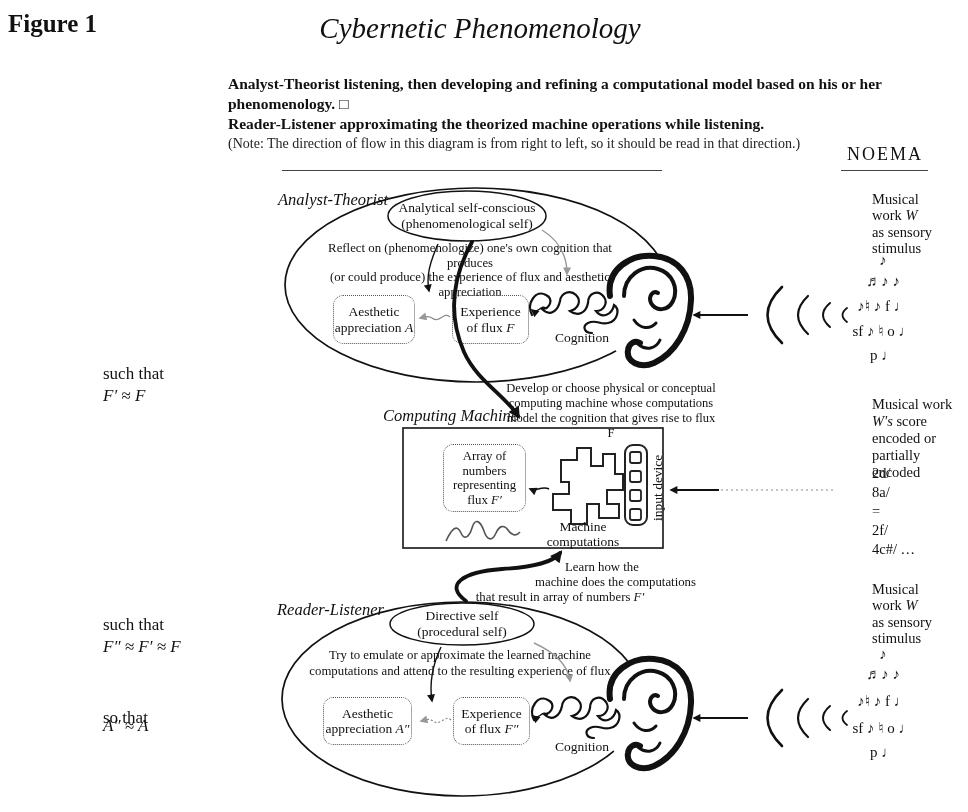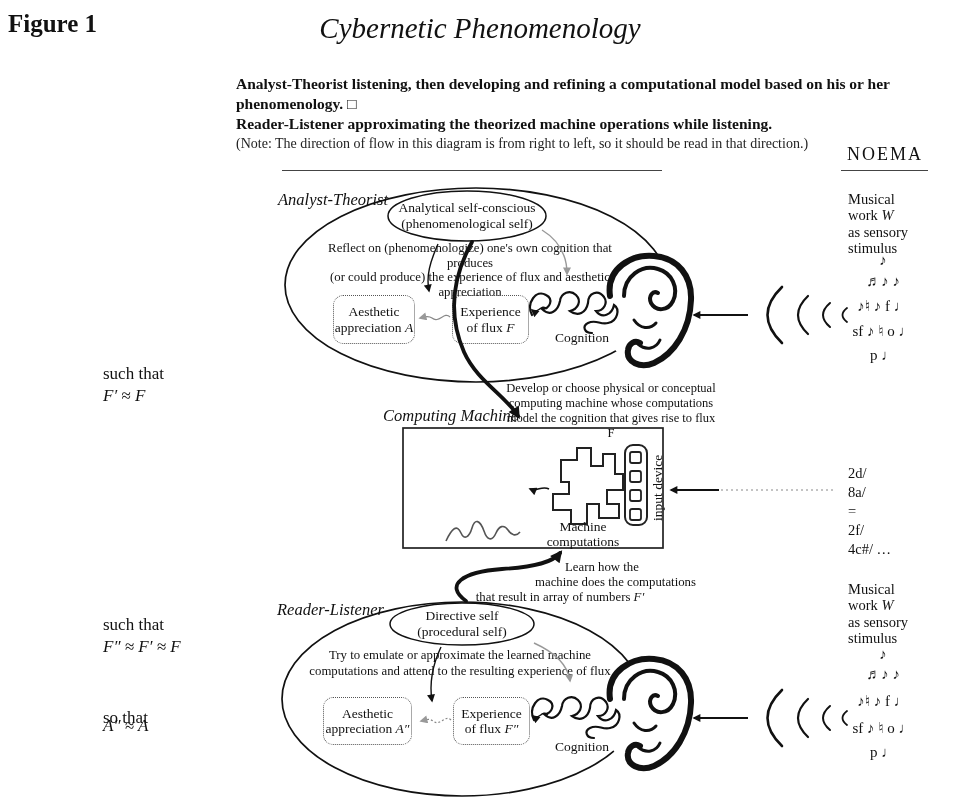--- a/index.html
+++ b/index.html
@@ -12,21 +12,21 @@
   svg{position:absolute;left:0;top:0;pointer-events:none;}
   .dotbox{position:absolute;border:1px dotted #555;border-radius:10px;
           display:flex;flex-direction:column;justify-content:center;align-items:center;
           font-size:13.5px;line-height:15.5px;background:transparent;}
   .rule{position:absolute;border-top:1.3px solid #444;height:0;}
   .hdr{font-size:18px;letter-spacing:3px;}
   .cond-w{font-size:17px;}
   .cond-f{font-size:17px;font-style:italic;}
   .seclab{font-size:16.5px;font-style:italic;}
   .small{font-size:12.8px;line-height:14.5px;}
-  .noema-t{font-size:14.5px;line-height:16.3px;}
+  .noema-t{font-size:14.5px;line-height:16.3px;margin-left:24px;}
   .notes-row{position:absolute;left:838px;width:90px;text-align:center;font-size:15px;}
 </style>
 </head>
 <body>
 
 <div class="page">
 
   <svg id="svg-base" width="968" height="812" viewBox="0 0 968 812">
     <defs>
       <marker id="mB" markerUnits="userSpaceOnUse" markerWidth="9" markerHeight="8" viewBox="0 0 10 10" refX="8" refY="5" orient="auto-start-reverse">
@@ -99,21 +99,21 @@
     <path d="M 748,315 L 694,315" stroke="#111" stroke-width="1.8" marker-end="url(#mB)"></path>
     <path d="M 748,718 L 694,718" stroke="#111" stroke-width="1.8" marker-end="url(#mB)"></path>
 
     <path d="M 833,490 L 719,490" stroke="#888" stroke-width="1" stroke-dasharray="2,3"></path>
     <path d="M 719,490 L 671,490" stroke="#111" stroke-width="1.8" marker-end="url(#mB)"></path>
   </svg>
 
   <div class="abs bd" style="left:8px;top:10px;font-size:25px;">Figure 1</div>
   <div class="abs it ctr" style="left:290px;top:12px;width:380px;font-size:29px;">Cybernetic Phenomenology</div>
 
-  <div class="abs" style="left:236px;top:74px;width:732px;">
+  <div class="abs" style="left:228px;top:74px;width:732px;">
     <div class="bd" style="font-size:15.5px;line-height:20px;">Analyst-Theorist listening, then developing and refining a computational model based on his or her phenomenology. □</div>
     <div class="bd" style="font-size:15.5px;line-height:20px;">Reader-Listener approximating the theorized machine operations while listening.</div>
     <div style="font-size:14px;line-height:20px;color:#222;">(Note: The direction of flow in this diagram is from right to left, so it should be read in that direction.)</div>
   </div>
 
   <div class="rule" style="left:282px;top:170px;width:380px;"></div>
   <div class="abs ctr hdr" style="left:840px;top:144px;width:90px;letter-spacing:2px;">NOEMA</div>
   <div class="rule" style="left:841px;top:170px;width:87px;"></div>
 
   <div class="abs seclab" style="left:278px;top:190px;">Analyst-Theorist</div>
@@ -143,20 +143,26 @@
   <div class="abs cond-w" style="left:103px;top:708px;">so that</div>
   <div class="abs cond-f" style="left:103px;top:716px;font-style:italic;">A″ ≈ A</div>
 
   <div class="abs ctr" style="left:505px;top:381px;width:212px;font-size:12.5px;line-height:15px;">
     <div>Develop or choose physical or conceptual</div>
     <div>computing machine whose computations</div>
     <div>model the cognition that gives rise to flux F</div>
   </div>
   <div class="abs seclab" style="left:383px;top:406px;">Computing Machine</div>
 
+  <div class="dotbox" style="left:443px;top:444px;width:81px;height:66px;font-size:12.8px;line-height:14.5px;">
+    <div>Array of</div>
+    <div>numbers</div>
+    <div>representing</div>
+    <div><span>flux </span><span class="it">F′</span></div>
+  </div>
   <div class="abs ctr" style="left:523px;top:519px;width:120px;font-size:13.5px;line-height:15px;">
     <div>Machine</div>
     <div>computations</div>
   </div>
 
   <div class="abs ctr small" style="left:512px;top:560px;width:180px;">Learn how the</div>
   <div class="abs ctr small" style="left:513px;top:575px;width:205px;">machine does the computations</div>
   <div class="abs ctr small" style="left:455px;top:590px;width:210px;">
     <span>that result in array of numbers </span><span class="it">F′</span>
   </div>
@@ -186,20 +192,26 @@
     <div><span>work </span><span class="it">W</span></div>
     <div>as sensory</div>
     <div>stimulus</div>
   </div>
   <div class="notes-row" style="top:252px;">♪</div>
   <div class="notes-row" style="top:273px;">♬♪  ♪</div>
   <div class="notes-row" style="top:297px;">♪♮ ♪ f ♩</div>
   <div class="notes-row" style="top:322px;">sf ♪ ♮ o ♩</div>
   <div class="notes-row" style="top:347px;">p ♩</div>
 
+  <div class="abs noema-t" style="left:848px;top:396px;line-height:17px;">
+    <div>Musical work</div>
+    <div><span class="it">W's</span><span> score</span></div>
+    <div>encoded or</div>
+    <div>partially encoded</div>
+  </div>
   <div class="abs noema-t" style="left:848px;top:464px;line-height:19px;">
     <div>2d/</div>
     <div>8a/</div>
     <div>=</div>
     <div>2f/</div>
     <div>4c#/ …</div>
   </div>
 
   <div class="abs noema-t" style="left:848px;top:581px;">
     <div>Musical</div>

